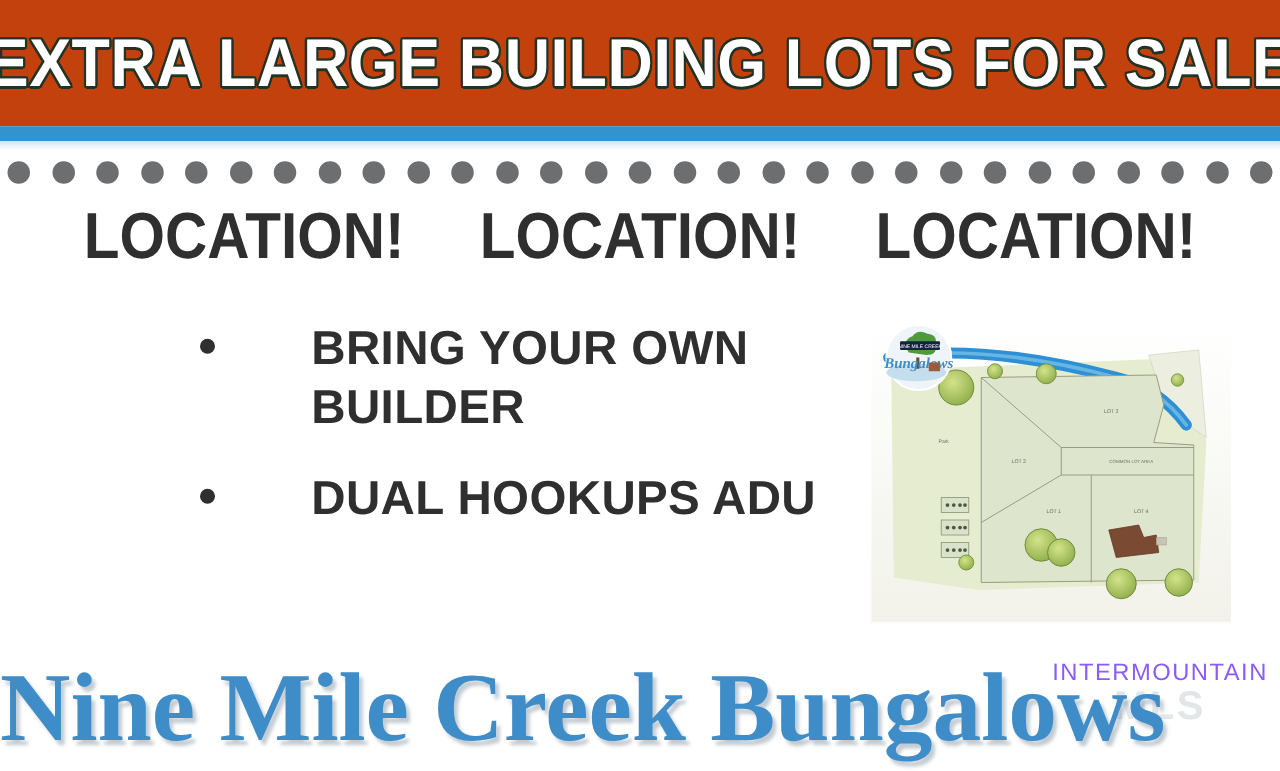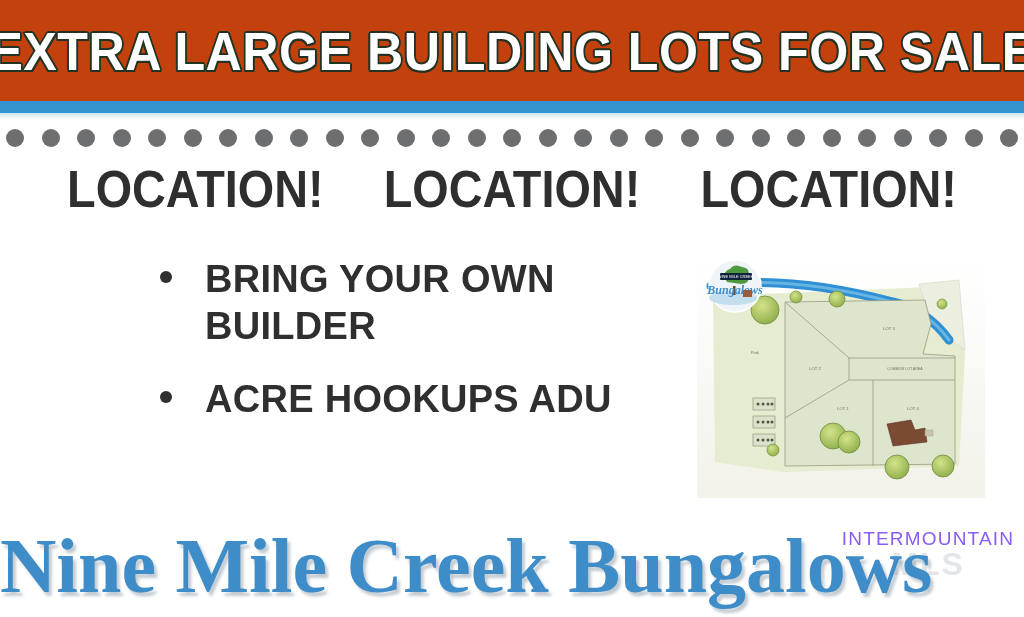--- a/index.html
+++ b/index.html
@@ -138,20 +138,21 @@
     margin-top: 15px;
     margin-right: 33px;
   }
   .bullet-text {
     font-family: "Liberation Sans", sans-serif;
     font-weight: bold;
     font-size: 38px;
     line-height: 47px;
     color: #2f2f2f;
     letter-spacing: 0.3px;
+    margin-left: 44px;
   }
 
   
   .siteplan {
     position: absolute;
     left: 697px;
     top: 258px;
     width: 288px;
     height: 240px;
   }
@@ -255,21 +256,21 @@
     <span class="loc-word">LOCATION!</span>
   </div>
 
   <ul class="bullets">
     <li class="bullet-item">
       <span class="bullet-marker"></span>
       <span class="bullet-text">BRING YOUR OWN BUILDER</span>
     </li>
     <li class="bullet-item">
       <span class="bullet-marker"></span>
-      <span class="bullet-text">ACRE HOOKUPS ADU</span>
+      <span class="bullet-text">DUAL HOOKUPS ADU</span>
     </li>
   </ul>
 
   <div class="siteplan">
     <svg class="siteplan-svg" viewBox="0 0 288 240" xmlns="http://www.w3.org/2000/svg">
       <defs>
         <linearGradient id="paperfade" x1="0" y1="0" x2="0" y2="1">
           <stop offset="0%" stop-color="#ffffff"></stop>
           <stop offset="100%" stop-color="#f2f2ea"></stop>
         </linearGradient>

